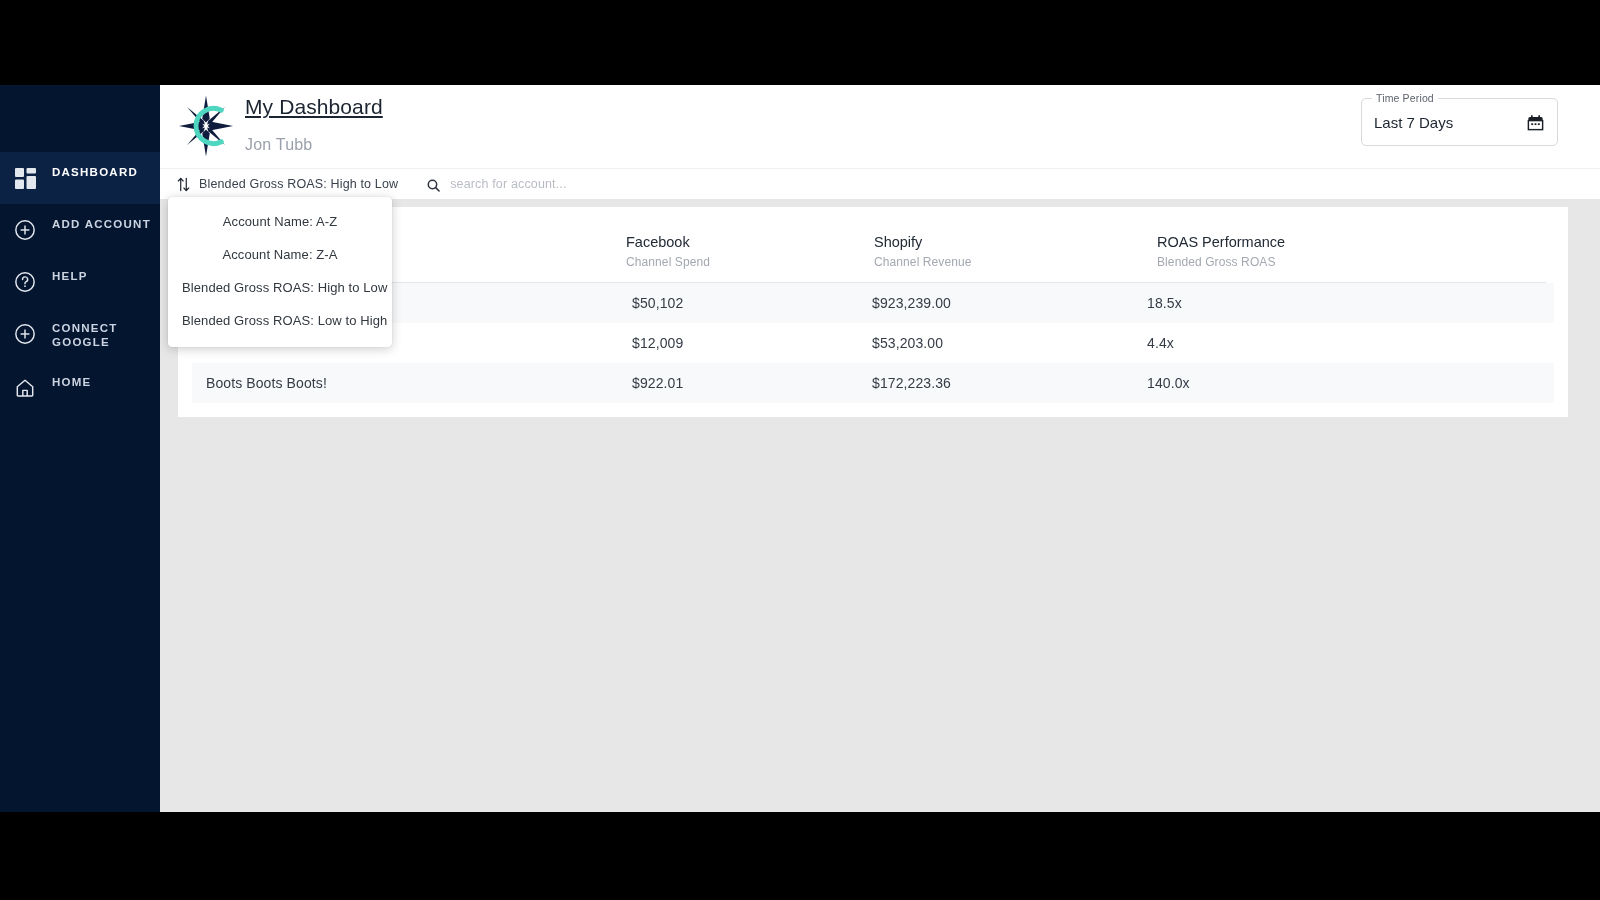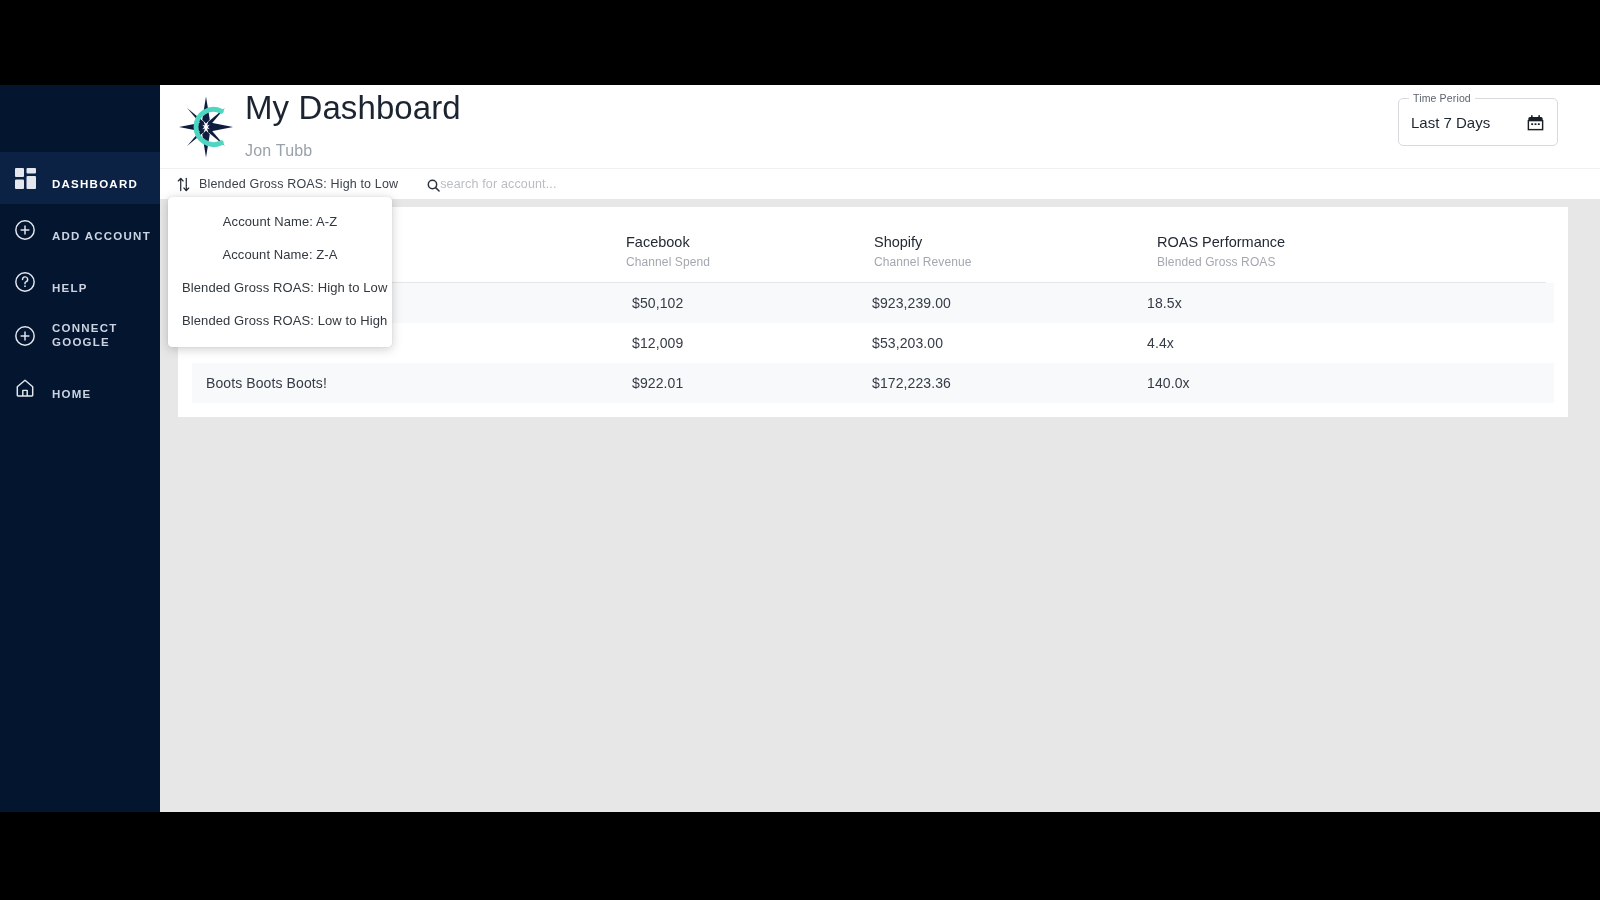--- a/index.html
+++ b/index.html
@@ -25,21 +25,21 @@
     background: #041530;
     color: #cfd6e2;
     display: flex;
     flex-direction: column;
     flex: 0 0 160px;
     position: relative;
   }
   .side-spacer-top { height: 67px; }
   .nav-item {
     display: flex;
-    align-items: flex-end;
+    align-items: flex-start;
     gap: 14px;
     padding: 13px 0 13px 12px;
     min-height: 50px;
     cursor: pointer;
   }
   .nav-item.active { background: #0c2245; }
   .nav-ico {
     width: 26px; height: 26px;
     flex: 0 0 26px;
     display: flex; align-items: center; justify-content: center;
@@ -72,38 +72,39 @@
     background: #ffffff;
     position: relative;
     display: flex;
     align-items: center;
     padding-left: 19px;
   }
   #brand { display: flex; align-items: center; gap: 12px; }
   #logo { width: 54px; height: 62px; flex: 0 0 54px; }
   .brand-text { padding-bottom: 4px; }
   #page-title {
-    font-size: 33px;
+    font-size: 21px;
     color: #1b2430;
     font-weight: 400;
     line-height: 1.15;
     letter-spacing: .1px;
+    text-decoration: underline;
   }
   #page-subtitle {
     font-size: 16px;
     color: #9aa1ab;
     margin-top: 16px;
     letter-spacing: .2px;
   }
 
   
   #time-period {
     position: absolute;
     right: 42px; top: 13px;
-    width: 160px; height: 48px;
+    width: 197px; height: 48px;
     border: 1px solid #d8dade;
     border-radius: 5px;
     background: #fff;
     display: flex;
     align-items: center;
     padding: 0 12px;
     cursor: pointer;
   }
   #time-period-legend {
     position: absolute;
@@ -135,21 +136,21 @@
     display: flex; align-items: center; gap: 9px;
     cursor: pointer;
   }
   #sort-icon { width: 13px; height: 15px; color: #20272f; flex: 0 0 13px; }
   #sort-value {
     font-size: 12.5px;
     color: #3a424d;
     letter-spacing: .15px;
   }
   #search-wrap {
-    display: flex; align-items: center; 
+    display: flex; align-items: center; gap: 10px;
     margin-left: 29px;
     cursor: text;
   }
   #search-icon { width: 13px; height: 13px; color: #2b323b; flex: 0 0 13px; }
   #search-input {
     border: 0; outline: 0;
     font-family: "Liberation Sans", sans-serif;
     font-size: 12.5px;
     color: #2b323b;
     background: transparent;

